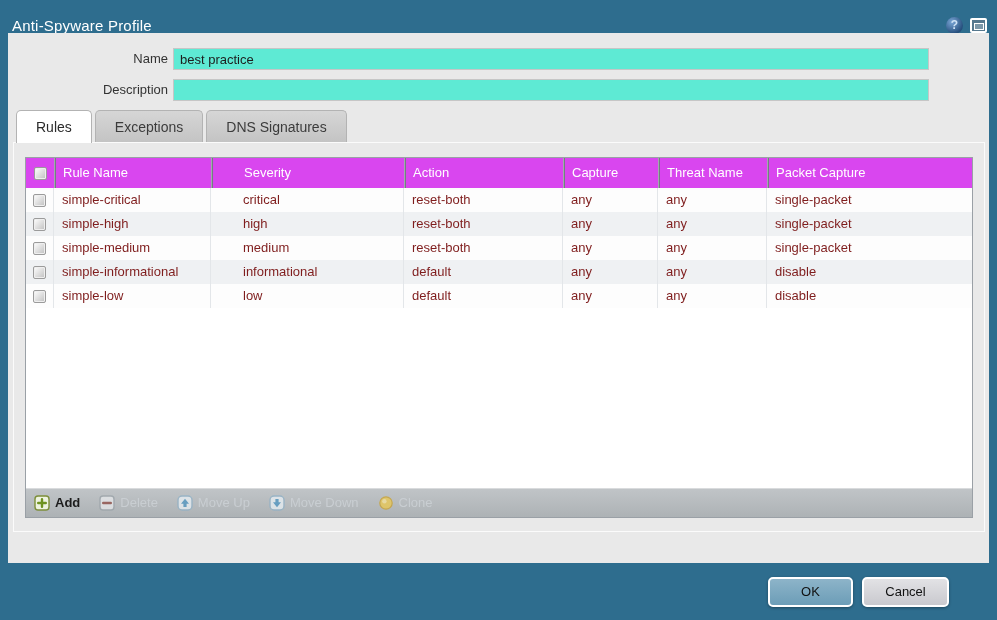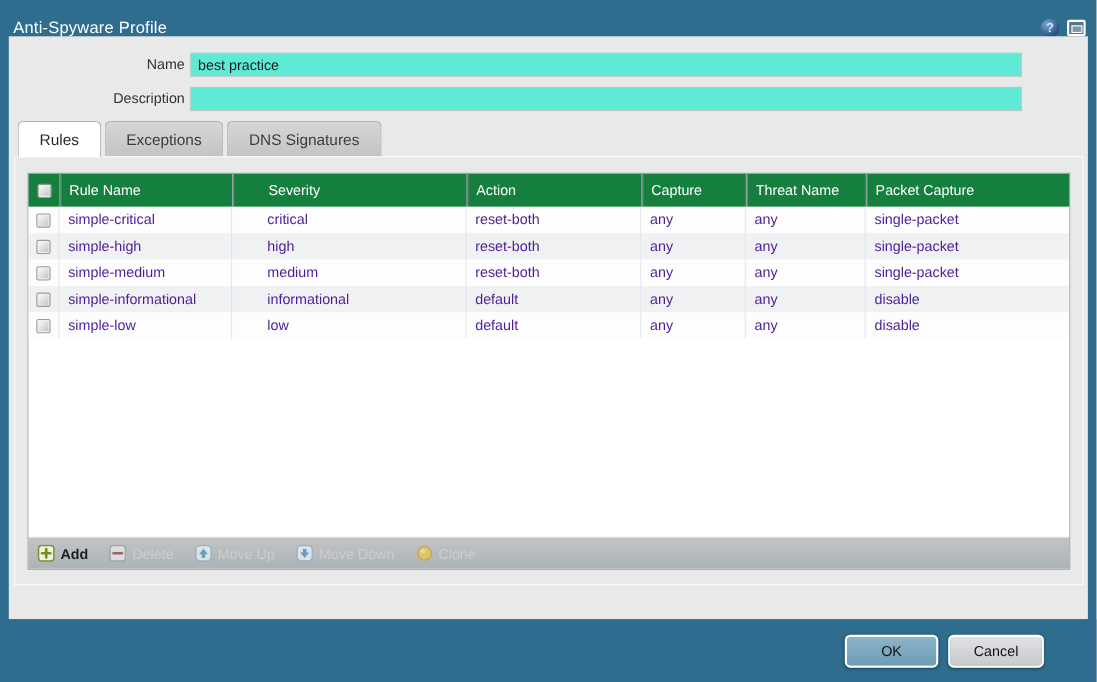--- a/index.html
+++ b/index.html
@@ -68,58 +68,58 @@
     position: absolute; top: 109px; left: 5px; width: 972px; height: 390px;
     border: 1px solid #fbfbfb; background: #e9e9e9;
   }
 
   
   .grid {
     position: absolute; left: 11px; top: 14px; width: 948px; height: 361px;
     border: 1px solid #9aa0a6; background: #ffffff;
     display: flex; flex-direction: column;
   }
-  .grid-header { display: flex; height: 30px; background: #15803d; flex: none; }
+  .grid-header { display: flex; height: 30px; background: #d946ef; flex: none; }
   .gh-cell {
     color: #ffffff; font-size: 13px; line-height: 30px; padding-left: 8px;
     border-left: 1px solid #a3a9af; box-shadow: inset 1px 0 0 #747c84;
     white-space: nowrap; overflow: hidden; cursor: pointer;
   }
   .gh-cell:first-child { border-left: none; box-shadow: none; display: flex; align-items: center; justify-content: center; padding-left: 0; }
   .grid-body { flex: 1; overflow: hidden; background: #ffffff; }
   .grid-row { display: flex; height: 24px; }
   .grid-row:nth-child(even) { background: #eff1f3; }
   .grid-row:nth-child(odd) { background: #fdfdfd; }
   .gr-cell {
-    font-size: 13px; color: #4c1d95; line-height: 24px; padding-left: 8px;
+    font-size: 13px; color: #7f1d1d; line-height: 24px; padding-left: 8px;
     border-right: 1px solid #e3e6e9; white-space: nowrap; overflow: hidden;
   }
   .gr-cell.cb { display: flex; align-items: center; justify-content: center; padding-left: 0; }
 
   .c0 { width: 28px; flex: none; }
   .c1 { width: 157px; flex: none; }
-  .c2 { width: 213px; flex: none; padding-left: 32px; }
+  .c2 { width: 193px; flex: none; padding-left: 32px; }
   .c3 { width: 159px; flex: none; }
   .c4 { width: 95px;  flex: none; }
   .c5 { width: 109px; flex: none; }
   .c6 { flex: 1; border-right: none !important; }
 
   .checkbox {
     width: 13px; height: 13px; border: 1px solid #9b9b9b; border-radius: 2px;
     background: linear-gradient(135deg, #ffffff 0%, #d9d9d9 60%, #bfbfbf 100%);
     box-shadow: inset 0 0 0 1px #efefef; cursor: pointer;
   }
 
   
   .grid-toolbar {
     flex: none; height: 29px; display: flex; align-items: center;
     background: linear-gradient(#c0c4c7, #adb2b5);
     border-top: 1px solid #d9dbdd; padding-left: 8px; gap: 19px;
   }
-  .tb-item { display: flex; align-items: center; gap: 5px; font-size: 13px; cursor: pointer; }
+  .tb-item { display: flex; align-items: flex-start; gap: 5px; font-size: 13px; cursor: pointer; }
   .tb-item .tb-label { color: #1c1c1c; font-weight: bold; }
   .tb-item.disabled { cursor: default; }
   .tb-item.disabled .tb-label { color: #c9ced2; font-weight: normal; }
   .tb-icon { width: 16px; height: 16px; flex: none; display: inline-block; }
   .tb-item.disabled .tb-icon { opacity: .75; }
 
   
   .footer {
     position: absolute; left: 0; right: 0; bottom: 0; height: 57px;
     display: flex; align-items: center; justify-content: flex-end;

